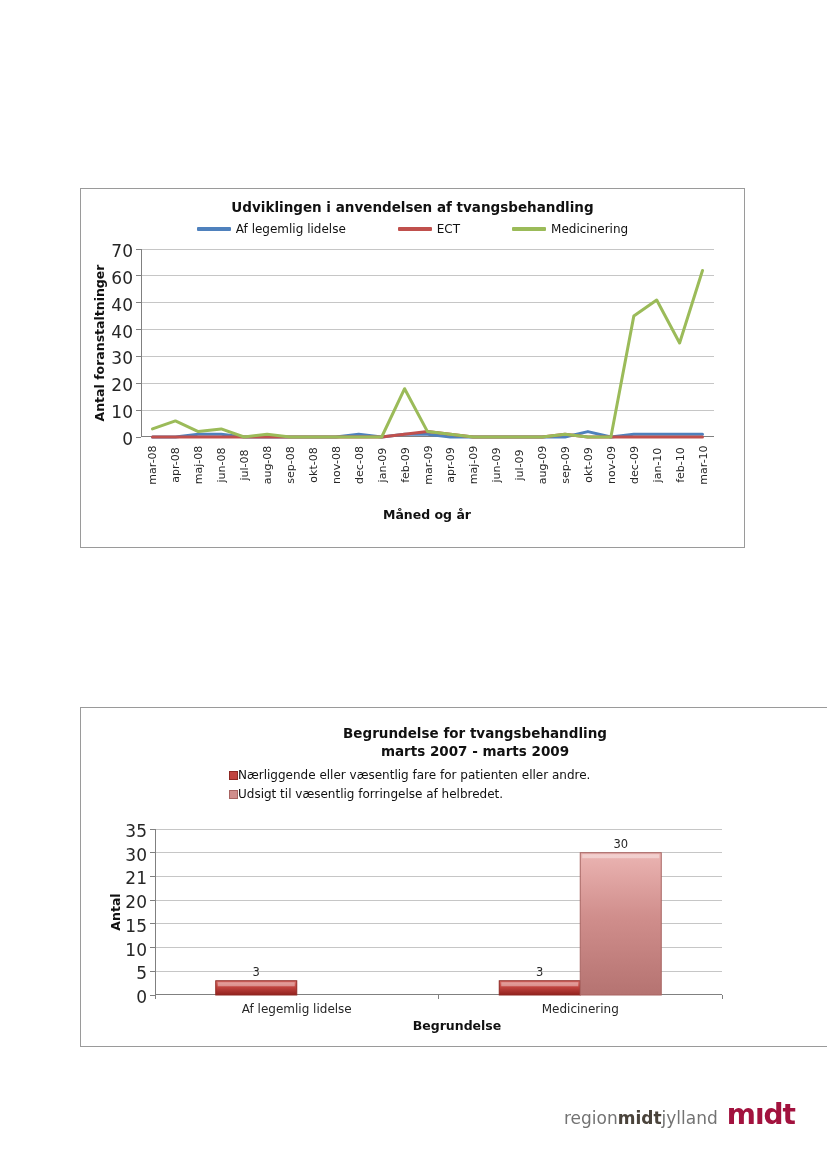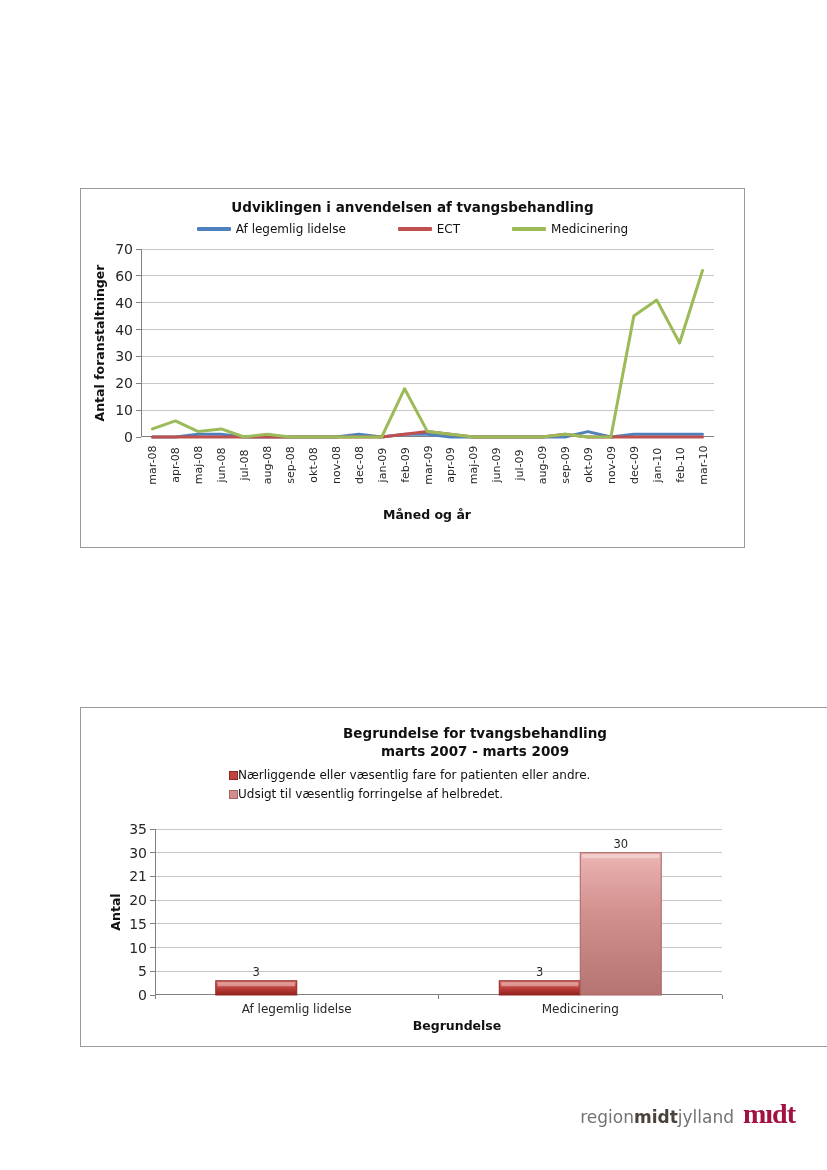--- a/index.html
+++ b/index.html
@@ -34,21 +34,21 @@
   .swatch-line{display:inline-block;width:34px;height:4px;border-radius:1px;}
   .legend-block{
     position:absolute;left:148px;top:60px;
     display:flex;flex-direction:column;gap:5px;
     font-size:12px;color:#111;
   }
   .legend-block .item{display:flex;align-items:center;}
   .swatch-sq{display:inline-block;width:9px;height:9px;box-sizing:border-box;}
   .plot-svg{position:absolute;overflow:visible;}
   .ytick-label{
-    position:absolute;text-align:right;font-size:14px;color:#262626;
+    position:absolute;text-align:right;font-size:17px;color:#262626;
   }
   .xlab-rot{
     position:absolute;font-size:11px;color:#262626;white-space:nowrap;
     transform:translate(-50%,-50%) rotate(-90deg);
   }
   .axis-title-y{
     position:absolute;font-weight:bold;font-size:12.5px;color:#111;
     white-space:nowrap;transform:translate(-50%,-50%) rotate(-90deg);
   }
   .axis-title-x{
@@ -63,21 +63,21 @@
     position:absolute;font-size:11.5px;color:#262626;white-space:nowrap;
     transform:translate(-50%,0);
   }
   .logo{
     position:absolute;right:32px;top:1098px;
     display:flex;align-items:baseline;white-space:nowrap;
   }
   .logo .lg-gray{font-size:17px;color:#737373;letter-spacing:0px;}
   .logo .lg-dark{font-size:17px;color:#4a433b;font-weight:bold;}
   .logo .lg-mark{
-    font-size:28px;font-weight:bold;letter-spacing:-1px;margin-left:9px;font-family:Liberation Serif, serif;
+    font-size:28px;font-weight:bold;letter-spacing:-1px;margin-left:9px;
   }
 </style>
 </head>
 <body>
 
 <div class="page">
 
   <section class="chart-box" id="chart1">
     <div class="chart-title">Udviklingen i anvendelsen af tvangsbehandling</div>
     <div class="legend-line" id="legend1">

